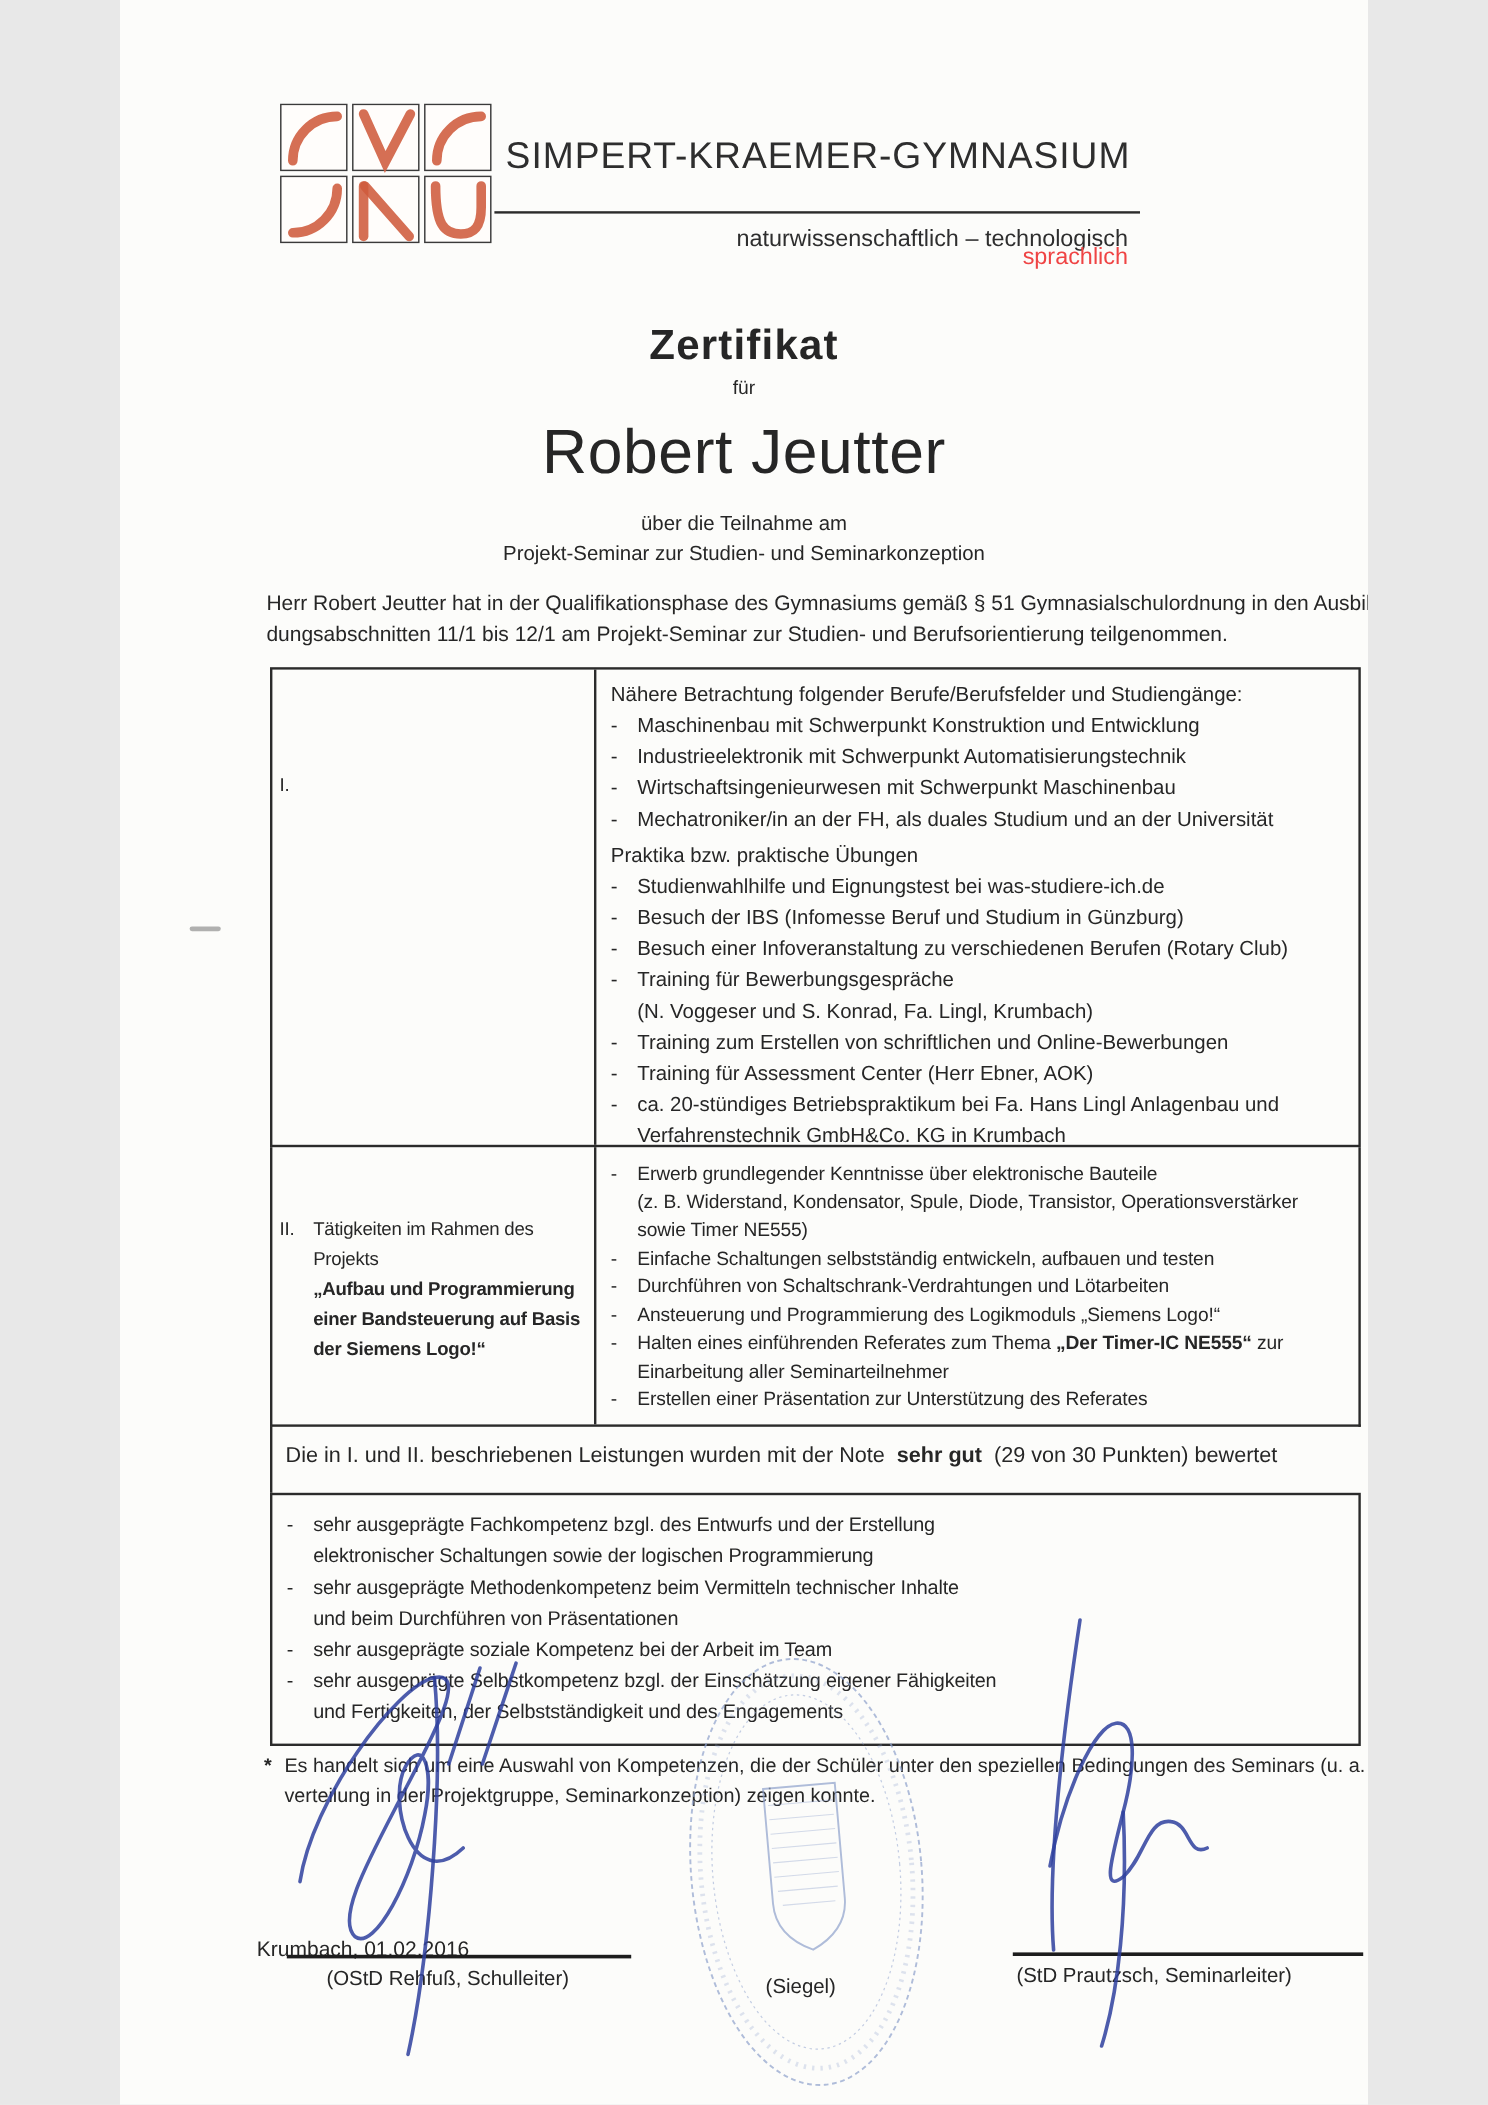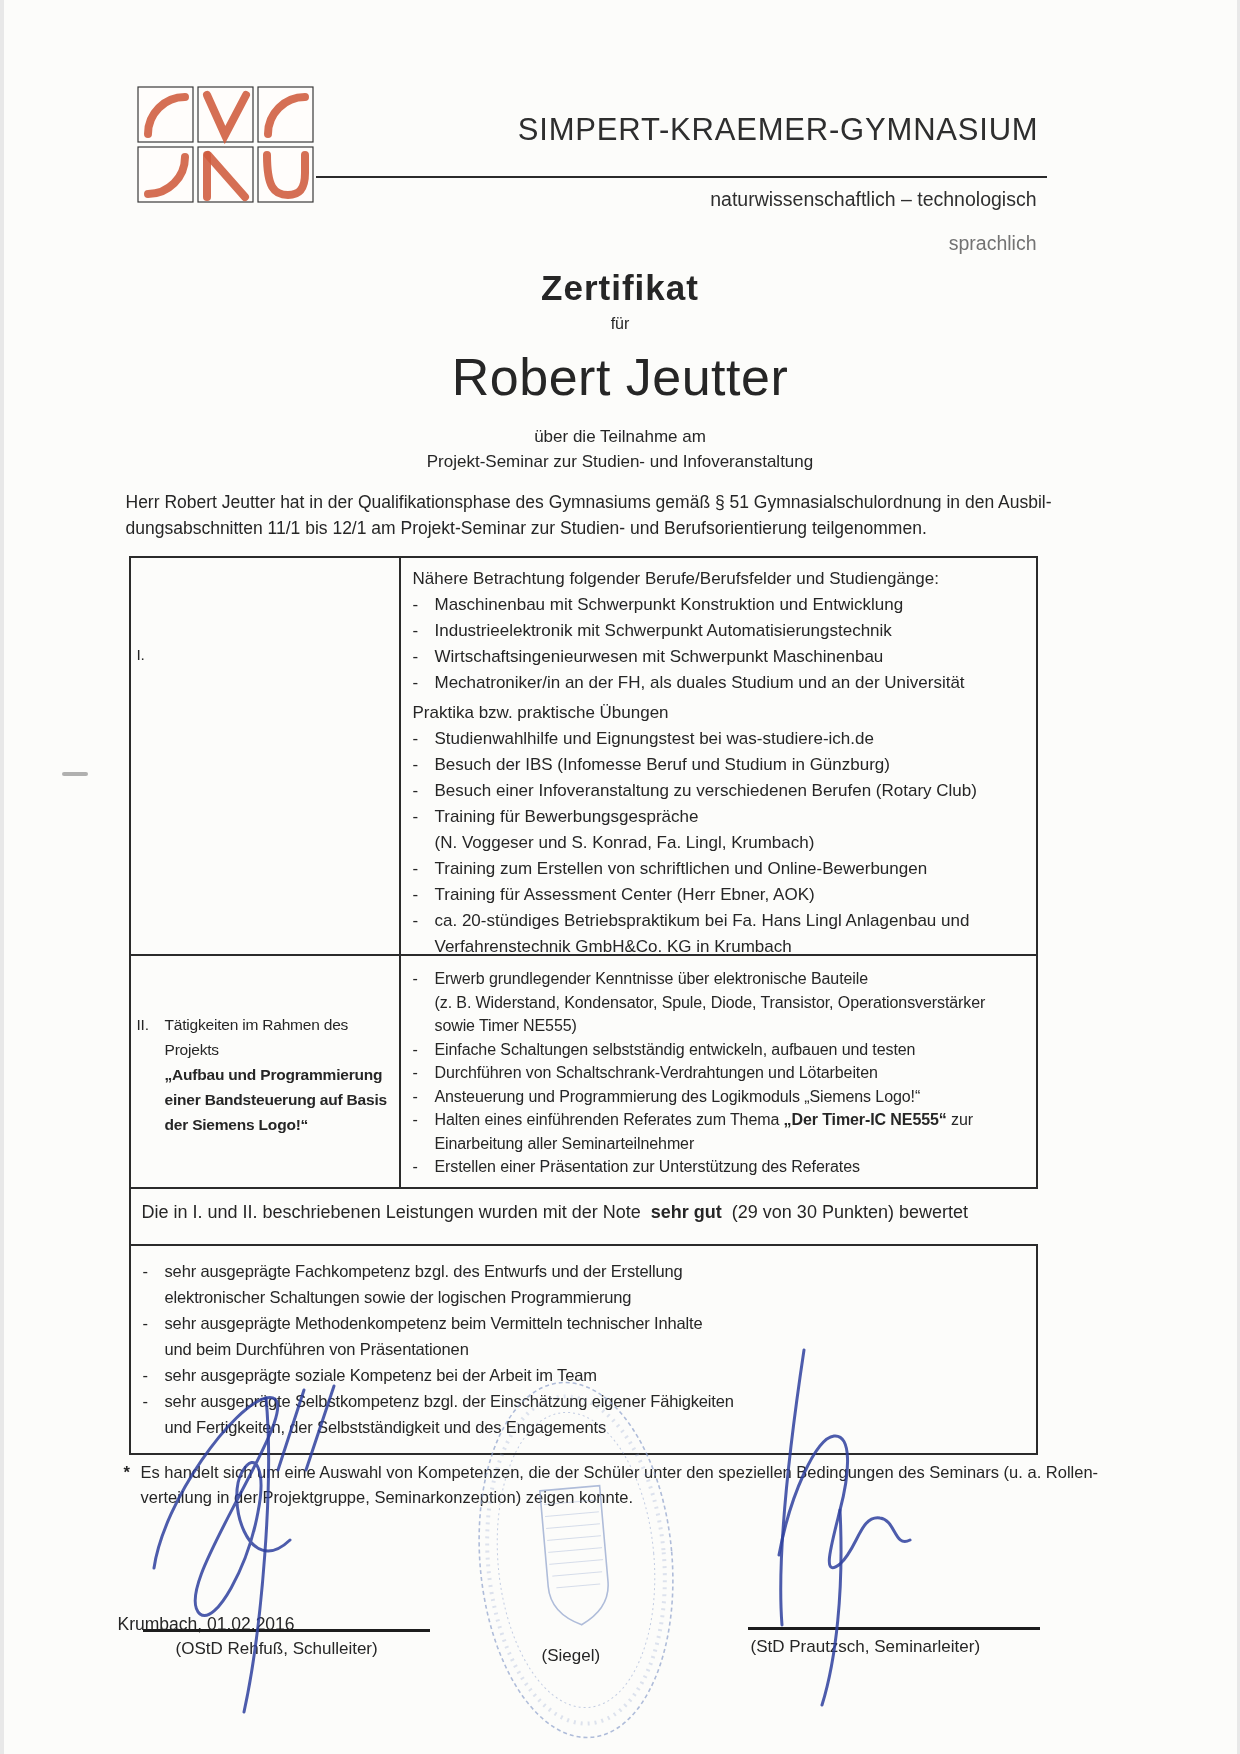--- a/index.html
+++ b/index.html
@@ -4,36 +4,36 @@
 <style>
   html,body{margin:0;padding:0;background:#e8e8e8;}
   :root{
     --logo-orange:#cf5b3c;
     --signature-blue:#2e3f9e;
     --stamp-blue:#8fa2cc;
     --ink:#262626;
   }
   .page{
     position:relative;
-    width:1233px;height:1754px;
+    width:1040px;height:1754px;
     margin:0 auto;
     background:#fcfcfa;
     overflow:hidden;
     font-family:"Liberation Sans",sans-serif;
     color:var(--ink);
   }
   .b{font-weight:700;}
   
   .logo{position:absolute;left:133px;top:86px;}
   .logo-cell{fill:#fffdfb;stroke:#3a3a3a;stroke-width:1.2;}
   .logo-shape{fill:none;stroke:var(--logo-orange,#cf5b3c);stroke-width:8;stroke-linecap:round;opacity:.88;}
   .school-name{position:absolute;top:112px;right:198px;font-size:31px;letter-spacing:.8px;color:#2e2e2e;}
   .header-rule{position:absolute;top:176px;left:312px;right:190px;height:2px;background:#2b2b2b;}
   .school-sub1{position:absolute;top:188px;right:200px;font-size:19.5px;color:#2e2e2e;margin-left:10px;}
-  .school-sub2{position:absolute;top:232px;right:200px;font-size:19.5px;color:#737373;}
+  .school-sub2{position:absolute;top:203px;right:200px;font-size:19.5px;color:#ef4444;}
   
   .cert-block{position:absolute;left:0;top:268px;width:100%;text-align:center;}
   .cert-title{font-size:35px;font-weight:700;letter-spacing:1px;}
   .cert-for{font-size:16px;margin-top:7px;}
   .recipient{font-size:52px;margin-top:14px;letter-spacing:.5px;}
   .cert-sub1{font-size:17px;margin-top:20px;}
   .cert-sub2{font-size:17px;margin-top:5px;}
   
   .intro{position:absolute;left:122px;top:489px;width:1012px;font-size:17.5px;line-height:26px;}
   
@@ -107,21 +107,21 @@
   <div class="school-name">SIMPERT-KRAEMER-GYMNASIUM</div>
   <div class="header-rule"></div>
   <div class="school-sub1">naturwissenschaftlich – technologisch</div>
   <div class="school-sub2">sprachlich</div>
 
   <div class="cert-block">
     <div class="cert-title">Zertifikat</div>
     <div class="cert-for">für</div>
     <div class="recipient">Robert Jeutter</div>
     <div class="cert-sub1">über die Teilnahme am</div>
-    <div class="cert-sub2">Projekt-Seminar zur Studien- und Infoveranstaltung</div>
+    <div class="cert-sub2">Projekt-Seminar zur Studien- und Seminarkonzeption</div>
   </div>
 
   <div class="intro">Herr Robert Jeutter hat in der Qualifikationsphase des Gymnasiums gemäß § 51 Gymnasialschulordnung in den Ausbil-<br>dungsabschnitten 11/1 bis 12/1 am Projekt-Seminar zur Studien- und Berufsorientierung teilgenommen.</div>
 
   <div class="cert-table">
     <div class="trow r1">
       <div class="cell-left">
         <span class="num">I.</span>
       </div>
       <div class="cell-right">

